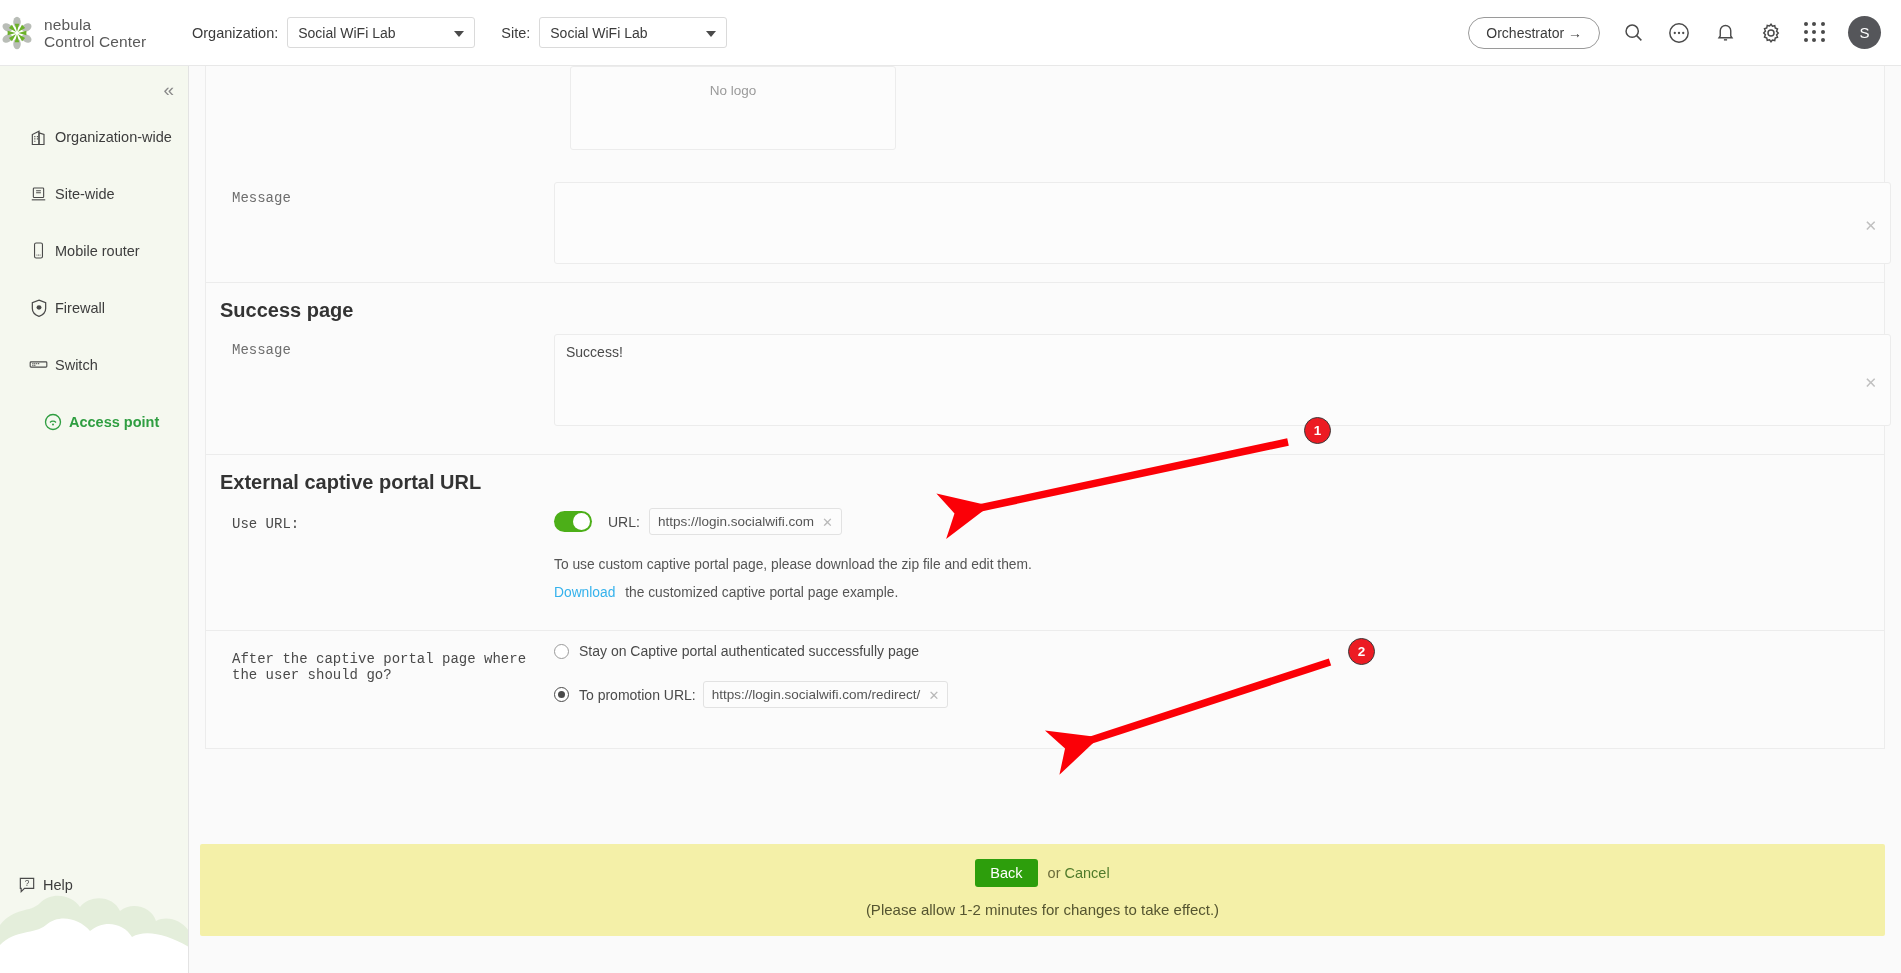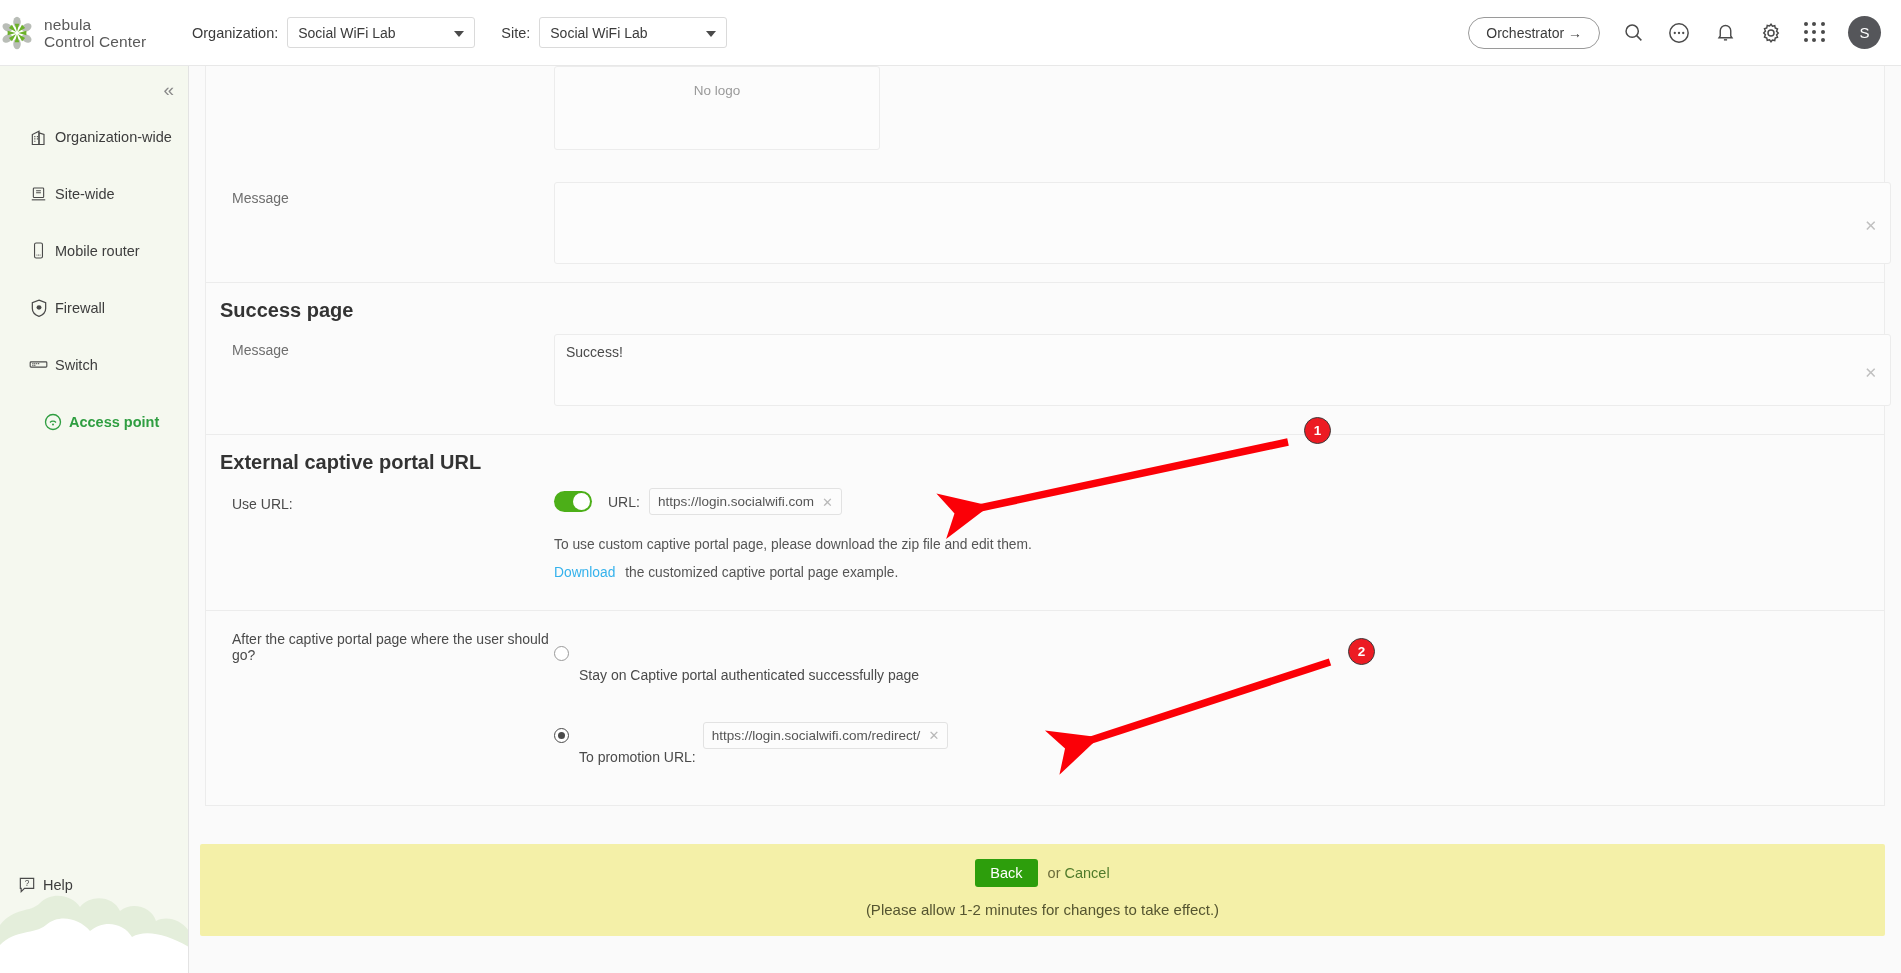--- a/index.html
+++ b/index.html
@@ -193,20 +193,21 @@
     padding: 16px 0 6px 14px;
   }
   .row { display: flex; position: relative; }
   .row-label {
     width: 348px;
     flex: 0 0 348px;
     font-size: 14px;
     color: #6e6e6e;
     padding-left: 26px;
     padding-top: 8px;
+    font-family: Liberation Mono, monospace;
   }
   .row-label.dark { color: #4a4a4a; }
   .row-field { flex: 1; position: relative; }
 
   
   .logobox {
     width: 326px; height: 84px;
     border: 1px solid #ececec;
     border-radius: 3px;
     background: #fcfcfc;
@@ -222,21 +223,21 @@
     border: 1px solid #ececec;
     border-radius: 3px;
     background: #fcfcfc;
     font-size: 14px;
     color: #4a4a4a;
     padding: 9px 34px 9px 11px;
     font-family: "Liberation Sans", sans-serif;
     resize: none;
     outline: none;
   }
-  .textarea.tall { height: 72px; }
+  .textarea.tall { height: 92px; }
   .ta-clear {
     position: absolute;
     right: 14px; top: 50%;
     transform: translateY(-50%);
     color: #c0c0c0; font-size: 15px;
     cursor: pointer;
     line-height: 1;
   }
 
   
@@ -302,21 +303,21 @@
   }
   .radio.on { border-color: #4a4a4a; }
   .radio.on::after {
     content: "";
     position: absolute;
     left: 3px; top: 3px;
     width: 7px; height: 7px;
     border-radius: 50%;
     background: #4a4a4a;
   }
-  .radio-lbl { font-size: 14px; color: #4a4a4a; margin-top: 44px; }
+  .radio-lbl { font-size: 14px; color: #4a4a4a; }
 
   
   .footer {
     position: absolute;
     left: 200px; top: 844px;
     width: 1685px; height: 92px;
     background: #f4f0a8;
     border-radius: 2px;
     z-index: 5;
   }
@@ -550,21 +551,21 @@
   <svg class="cloud" viewBox="0 0 189 110" preserveAspectRatio="none">
     <path d="M0,62 C14,44 30,50 40,40 C52,28 72,32 80,44 C92,30 114,34 120,48 C132,38 152,44 156,58 C168,52 182,58 189,68 L189,110 L0,110 Z" fill="#e4eedb"></path>
     <path d="M0,82 C16,66 34,72 46,62 C60,50 80,56 90,68 C104,56 124,60 132,74 C146,66 168,72 189,84 L189,110 L0,110 Z" fill="#ffffff"></path>
   </svg>
 </div>
 
 <div class="main">
   <div class="panel">
 
     <div class="section" style="padding-bottom:14px;">
-      <div class="row" style="padding-top:0;">
+      <div class="row" style="padding-top:0;gap:16px;">
         <div class="row-label"></div>
         <div class="row-field">
           <div class="logobox">
             <span>No logo</span>
           </div>
         </div>
       </div>
 
       <div class="row" style="padding-top:32px;">
         <div class="row-label">Message</div>

